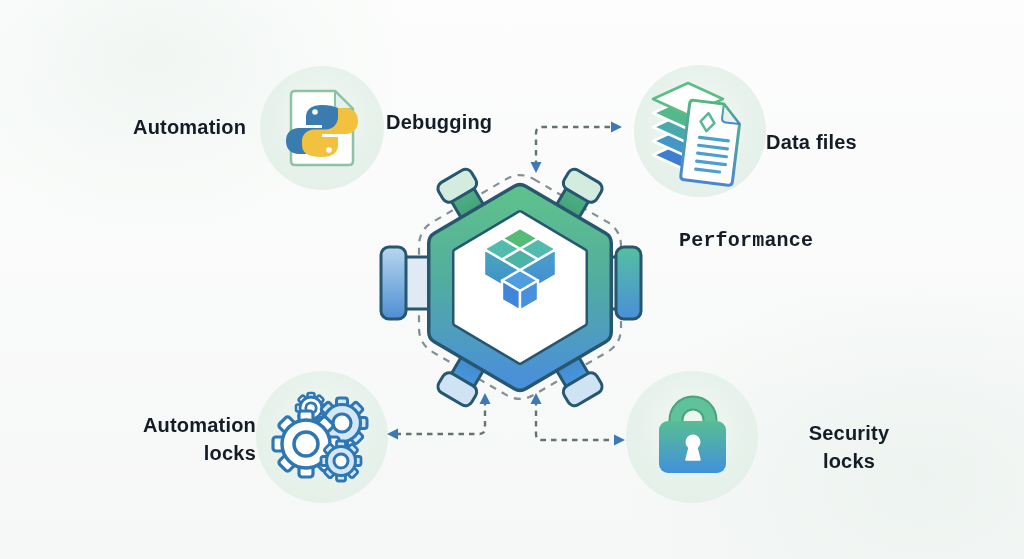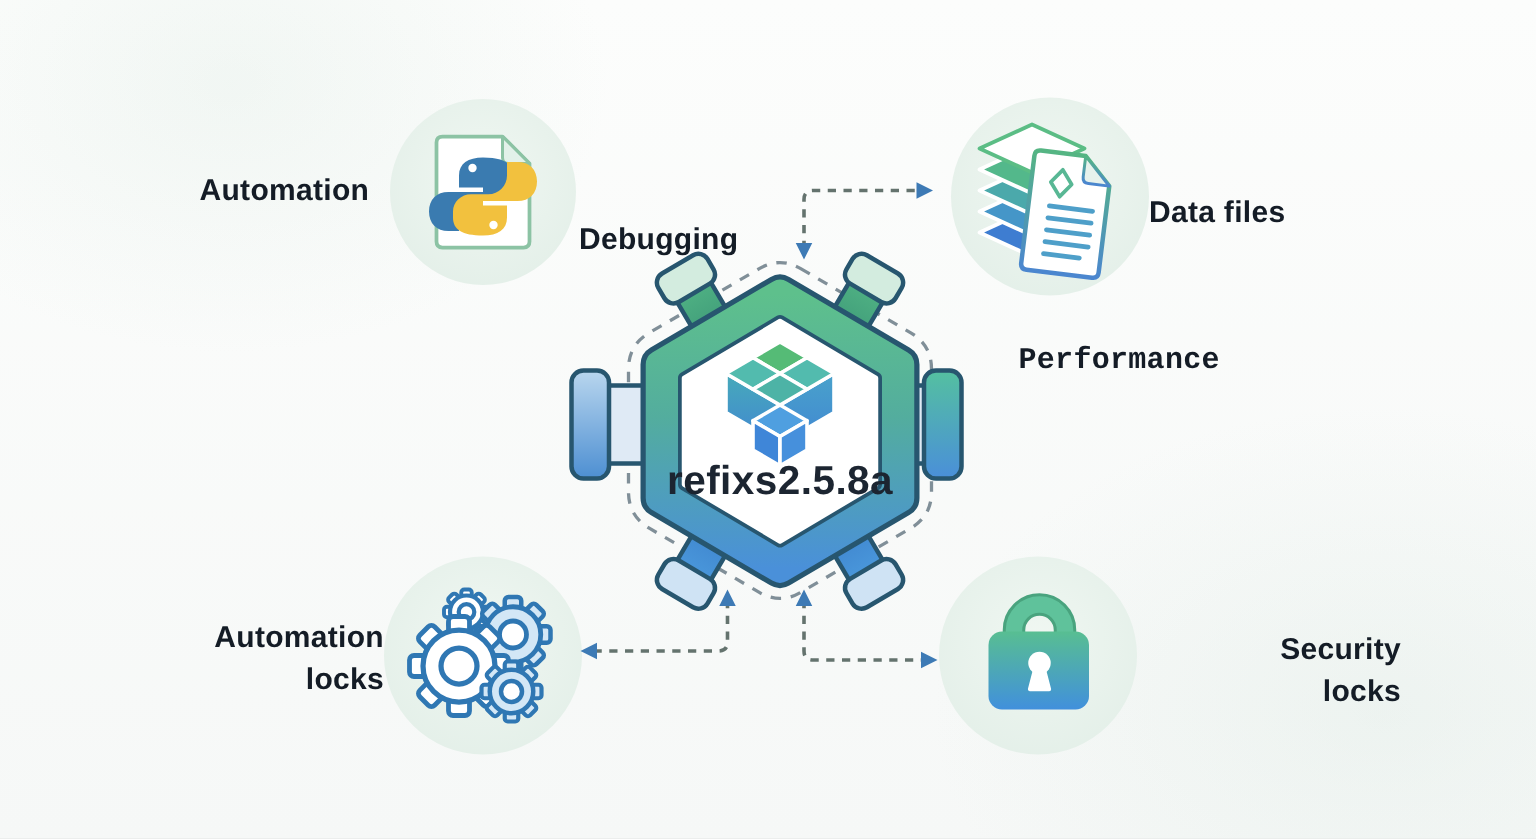--- a/index.html
+++ b/index.html
@@ -229,31 +229,30 @@
       <path d="M676,434 v-14 a17,17 0 0 1 34,0 v14" fill="none" stroke="#49a37e" stroke-width="15"></path>
       <path d="M676,434 v-14 a17,17 0 0 1 34,0 v14" fill="none" stroke="#5fc29b" stroke-width="11"></path>
       <rect x="659" y="421" width="67" height="52" rx="9" fill="url(#gLock)"></rect>
       <circle cx="693" cy="442" r="7.5" fill="#ffffff"></circle>
       <path d="M690,446 l-3.5,13.5 h13 l-3.5,-13.5 z" fill="#ffffff" stroke="#ffffff" stroke-width="2.5" stroke-linejoin="round"></path>
     </g>
   </svg>
 
   <div class="lbl" style="left:133px;top:113px;">Automation</div>
 
-  <div class="lbl" style="left:386px;top:108px;margin-top:38px;">Debugging</div>
+  <div class="lbl" style="left:386px;top:108px;">Debugging</div>
 
   <div class="lbl" style="left:766px;top:128px;">Data files</div>
 
   <div class="lbl" style="left:679px;top:227px;font-family:Liberation Mono, monospace;">Performance</div>
 
   <div class="lbl two" style="left:90px;top:411px;width:166px;text-align:right;">
     <span>Automation</span><br>
     <span>locks</span>
   </div>
 
-  <div class="lbl two" style="left:764px;top:419px;width:170px;text-align:right;">
+  <div class="lbl two" style="left:764px;top:419px;width:170px;text-align:center;">
     <span>Security</span><br>
     <span>locks</span>
   </div>
 
-  <div class="center-lbl">refixs2.5.8a</div>
 
 </div>
 
 </body></html>

